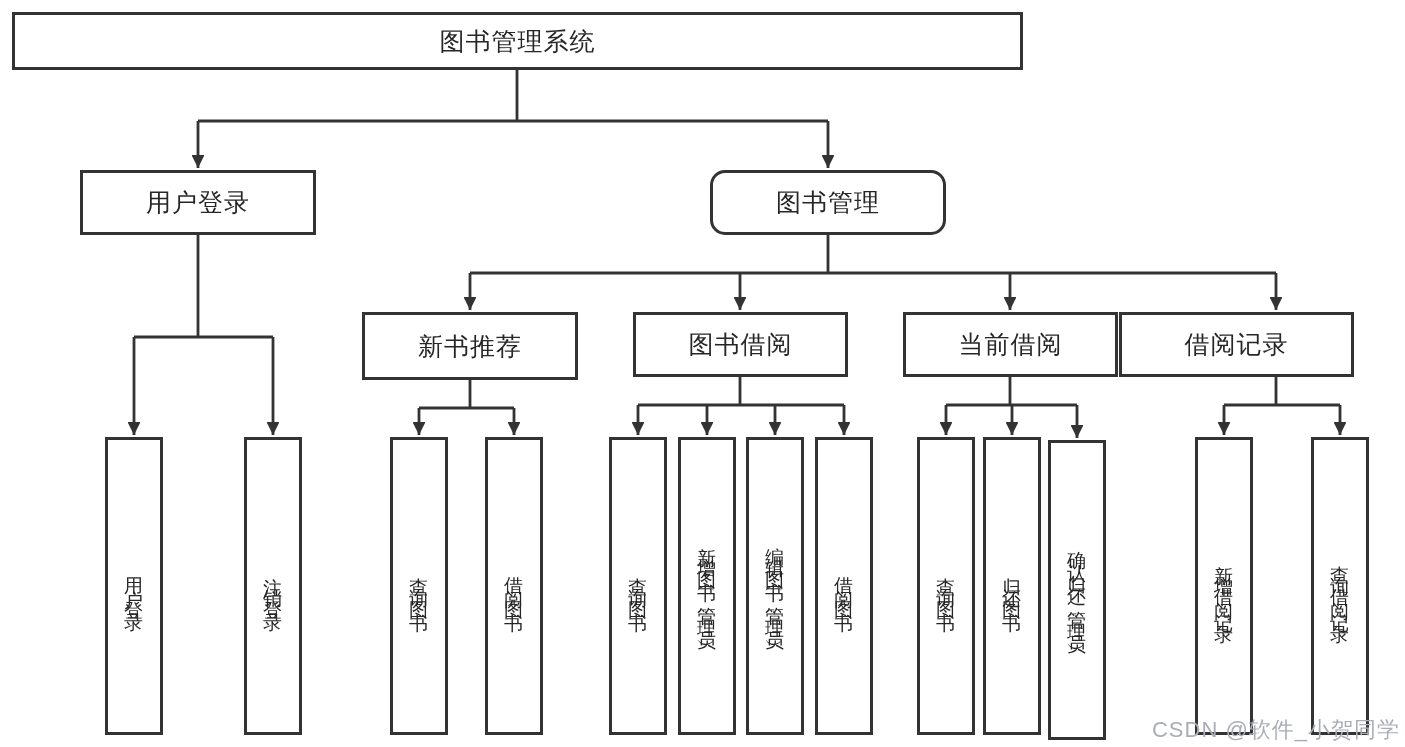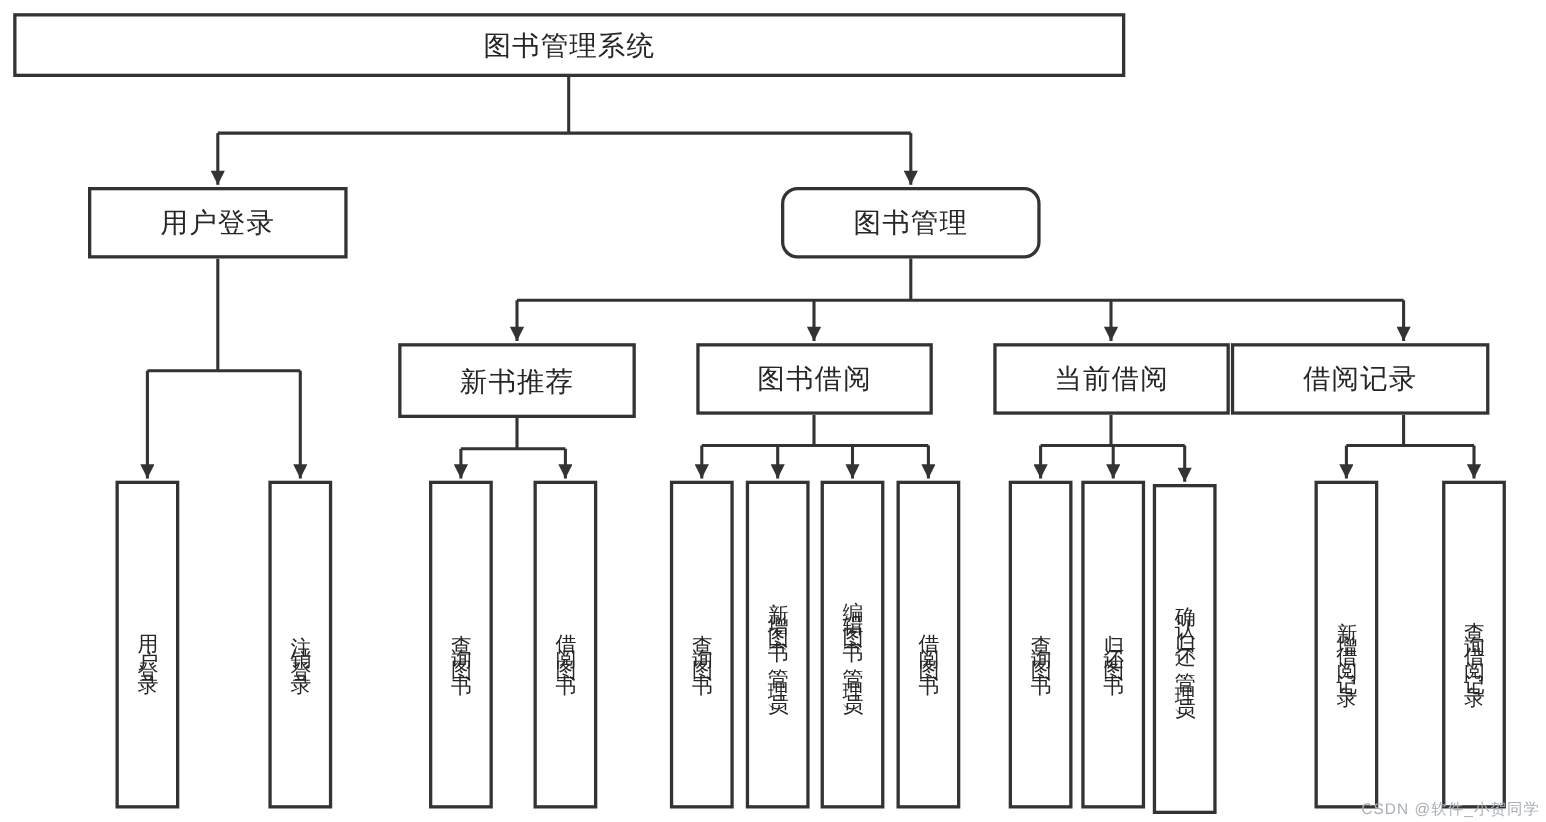--- a/index.html
+++ b/index.html
@@ -59,21 +59,21 @@
   .lf7{left:746px;}
   .lf8{left:815px;}
   .lf9{left:917px;}
   .lf10{left:983px;}
   .lf11{left:1048px;top:440px;height:300px;}
   .lf12{left:1195px;}
   .lf13{left:1311px;}
   .watermark{
     position:absolute;
     right:5px;bottom:2px;
-    font-size:14px;
+    font-size:22px;
     color:var(--watermark);
     z-index:5;
     letter-spacing:1px;
     white-space:nowrap;
   }
 </style>
 </head>
 <body>
 
 <div class="canvas">

